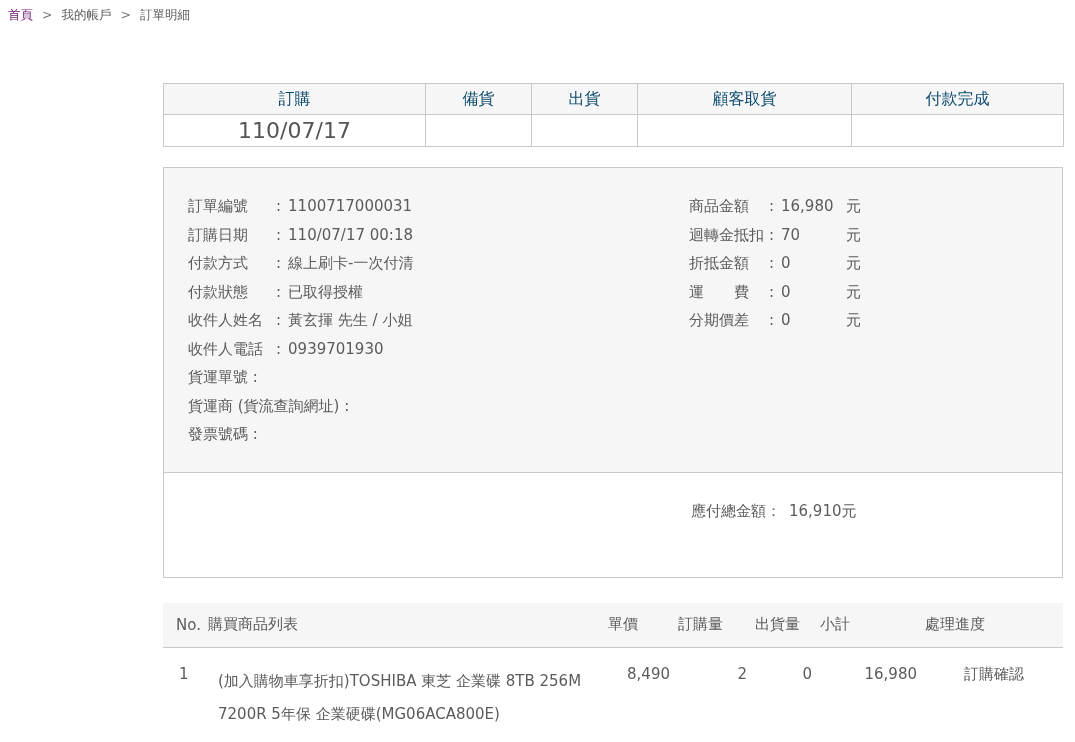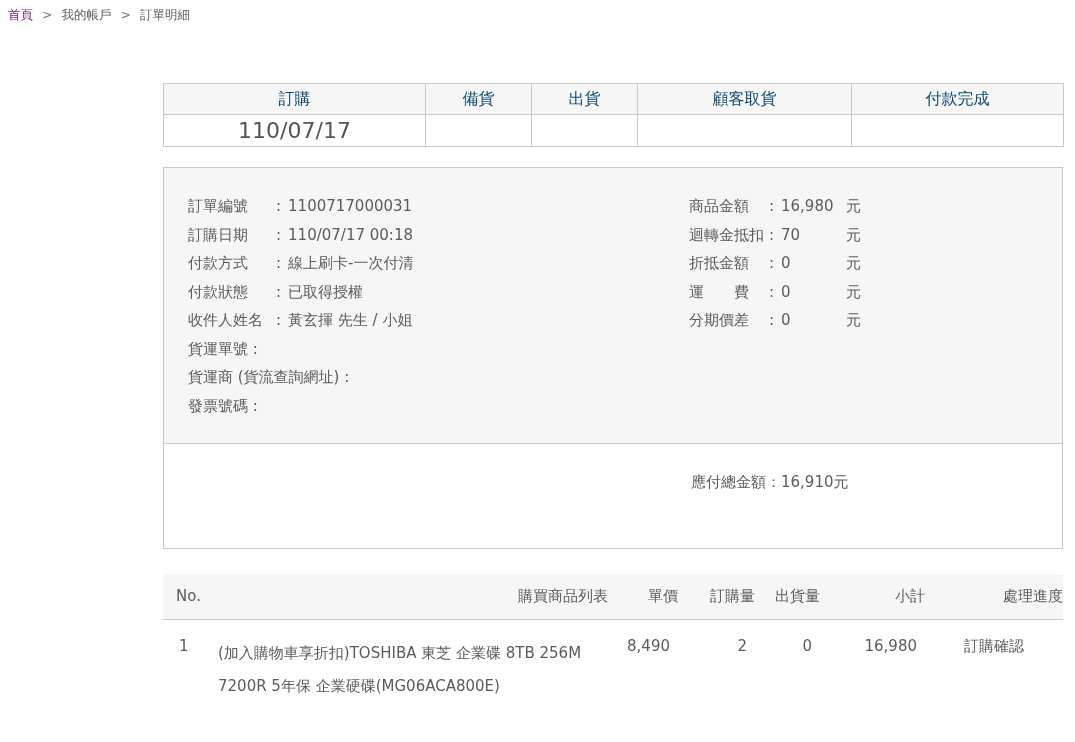--- a/index.html
+++ b/index.html
@@ -68,37 +68,37 @@
   .ir-row .colon { flex: 0 0 12px; }
   .ir-row .val { flex: 0 0 65px; }
   .total-section {
     background: #ffffff;
     border-top: 1px solid #c9c9c9;
     height: 105px;
     padding: 29px 0 0 527px;
     font-size: 15px;
     white-space: nowrap;
   }
-  .total-section .tval { }
+  .total-section .tval { margin-left: 8px; }
 
   
   table.products {
     margin-top: 25px;
     width: 900px;
     border-collapse: collapse;
     table-layout: fixed;
     font-size: 15px;
   }
   table.products th {
     background: #f6f6f6;
     height: 45px;
     font-weight: normal;
     color: #5b5b5b;
     border-bottom: 1px solid #c9c9c9;
-    text-align: right;
+    text-align: left;
   }
   table.products th.col-no { text-align: left; padding-left: 13px; }
   table.products td {
     padding-top: 17px;
     vertical-align: top;
     color: #5b5b5b;
   }
   td.cell-no { padding-left: 16px; }
   td.cell-name { line-height: 33px; padding-left: 10px; padding-right: 8px; }
   td.num { text-align: right; padding-right: 8px; }
@@ -154,20 +154,23 @@
           <span class="lbl">訂購日期</span><span class="colon">:</span><span>110/07/17 00:18</span>
         </div>
         <div class="info-row">
           <span class="lbl">付款方式</span><span class="colon">:</span><span>線上刷卡-一次付清</span>
         </div>
         <div class="info-row">
           <span class="lbl">付款狀態</span><span class="colon">:</span><span>已取得授權</span>
         </div>
         <div class="info-row">
           <span class="lbl">收件人姓名</span><span class="colon">:</span><span>黃玄揮 先生 / 小姐</span>
+        </div>
+        <div class="info-row">
+          <span class="lbl">收件人電話</span><span class="colon">:</span><span>0939701930</span>
         </div>
         <div class="info-row">
           <span>貨運單號</span> <span class="colon">:</span><span></span>
         </div>
         <div class="info-row">
           <span>貨運商 (貨流查詢網址)</span> <span class="colon">:</span><span></span>
         </div>
         <div class="info-row">
           <span>發票號碼</span> <span class="colon">:</span><span></span>
         </div>

